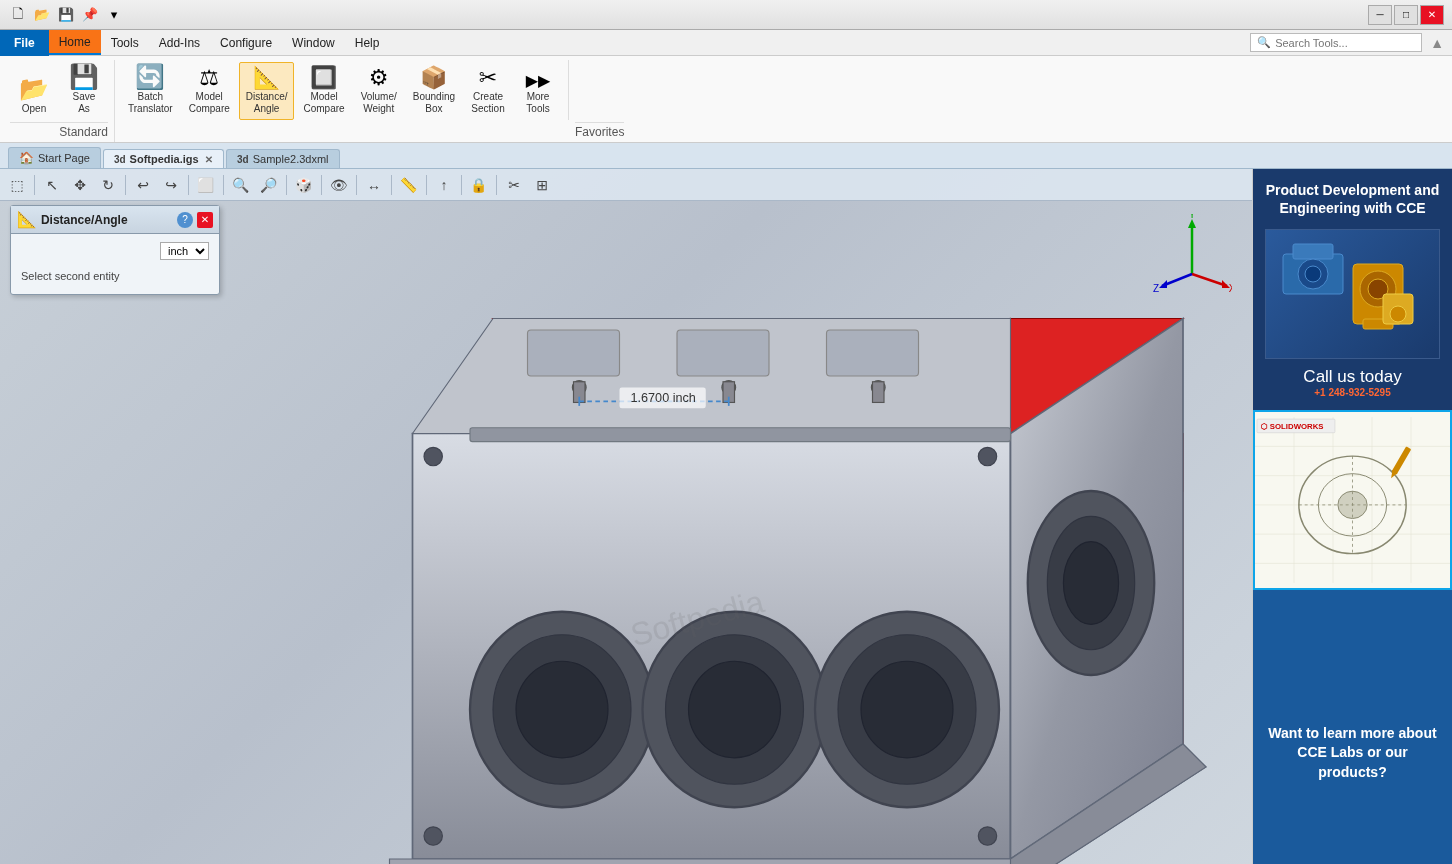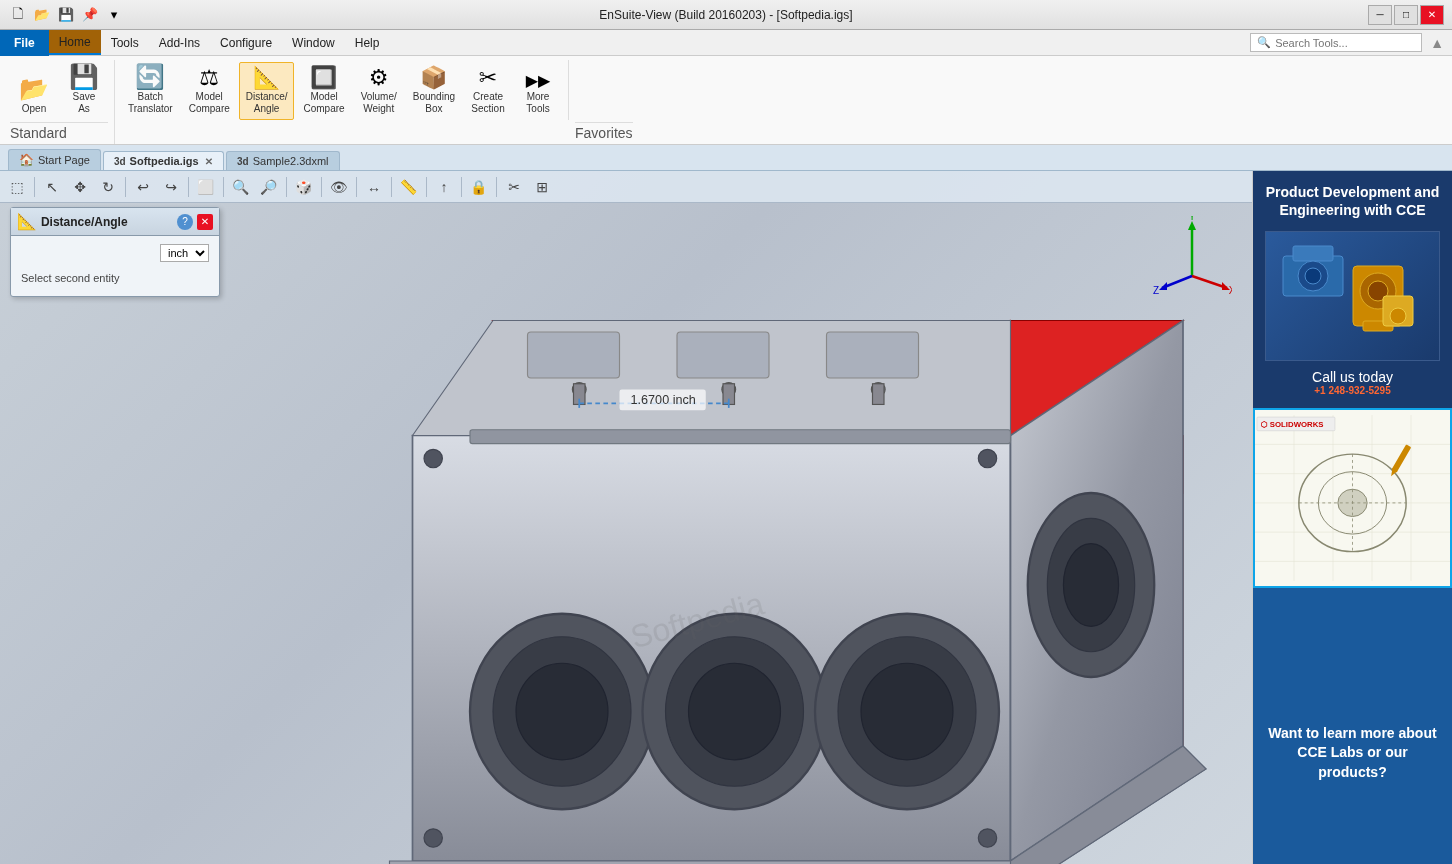--- a/index.html
+++ b/index.html
@@ -38,21 +38,21 @@
     }
     .menu-item {
       padding: 4px 10px;
       cursor: pointer;
       font-size: 12px;
       color: #222;
       height: 100%;
       display: flex;
       align-items: center;
     }
-    .menu-item.active { background: #a16207; border-bottom: 2px solid #0078d4; }
+    .menu-item.active { background: #f97316; border-bottom: 2px solid #0078d4; }
     .menu-search {
       margin-left: auto;
       margin-right: 8px;
       display: flex;
       align-items: center;
       border: 1px solid #bbb;
       background: white;
       padding: 2px 6px;
       gap: 4px;
     }
@@ -73,22 +73,22 @@
       padding: 0 6px;
     }
     .ribbon-group:last-child { border-right: none; }
     .ribbon-group-items {
       display: flex;
       flex-direction: row;
       gap: 2px;
       align-items: flex-end;
     }
     .ribbon-group-label {
-      text-align: left;
-      font-size: 14px;
+      text-align: right;
+      font-size: 12px;
       color: #555;
       padding: 2px 0 3px 0;
       border-top: 1px solid #ddd;
       margin-top: 2px;
     }
     .ribbon-btn {
       display: flex;
       flex-direction: column;
       align-items: center;
       padding: 4px 6px;
@@ -237,21 +237,21 @@
     .ad-block-top .ad-image-placeholder {
       width: 100%;
       height: 130px;
       background: linear-gradient(135deg, #2a5a9c, #1a3a6c);
       display: flex;
       align-items: center;
       justify-content: center;
       margin: 8px 0;
       border: 1px solid #3a5a8c;
     }
-    .ad-block-top p { font-size: 14px; }
+    .ad-block-top p { font-size: 17px; }
     .ad-block-top .phone { font-size: 10px; font-weight: bold; color: #ff6633; }
     .ad-block-middle {
       border: 2px solid #0ea5e9;
       flex: 0 0 auto;
       height: 180px;
       background: #f8f8f0;
       display: flex;
       align-items: center;
       justify-content: center;
       overflow: hidden;
@@ -288,21 +288,20 @@
 <body>
 
 <div id="title-bar">
   <div class="title-left">
     <span class="qa-icon">🗋</span>
     <span class="qa-icon">📂</span>
     <span class="qa-icon">💾</span>
     <span class="qa-icon">📌</span>
     <span class="qa-icon">▾</span>
   </div>
-  <div class="title-text">EnSuite-View (Build 20160203) - [Softpedia.igs]</div>
   <div class="title-controls">
     <div class="title-ctrl-btn">─</div>
     <div class="title-ctrl-btn">□</div>
     <div class="title-ctrl-btn title-ctrl-close">✕</div>
   </div>
 </div>
 
 <div id="menu-bar">
   <div class="file-tab">File</div>
   <div class="menu-item active">Home</div>

